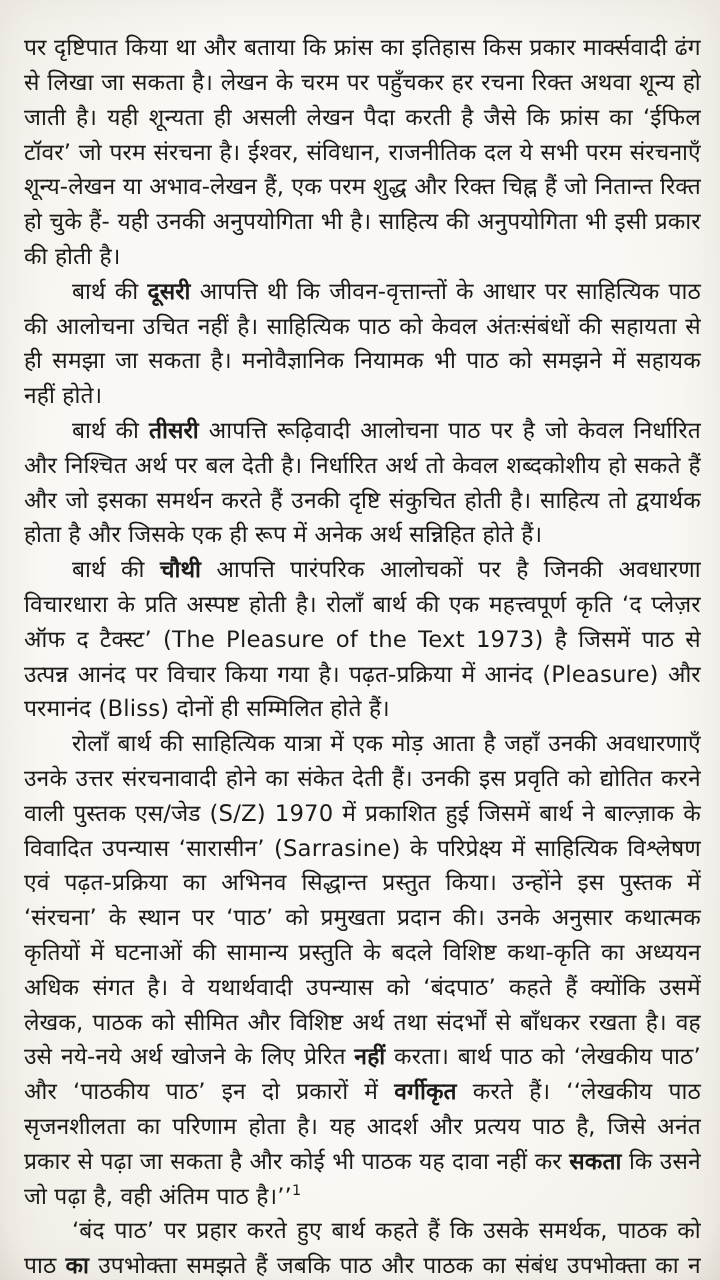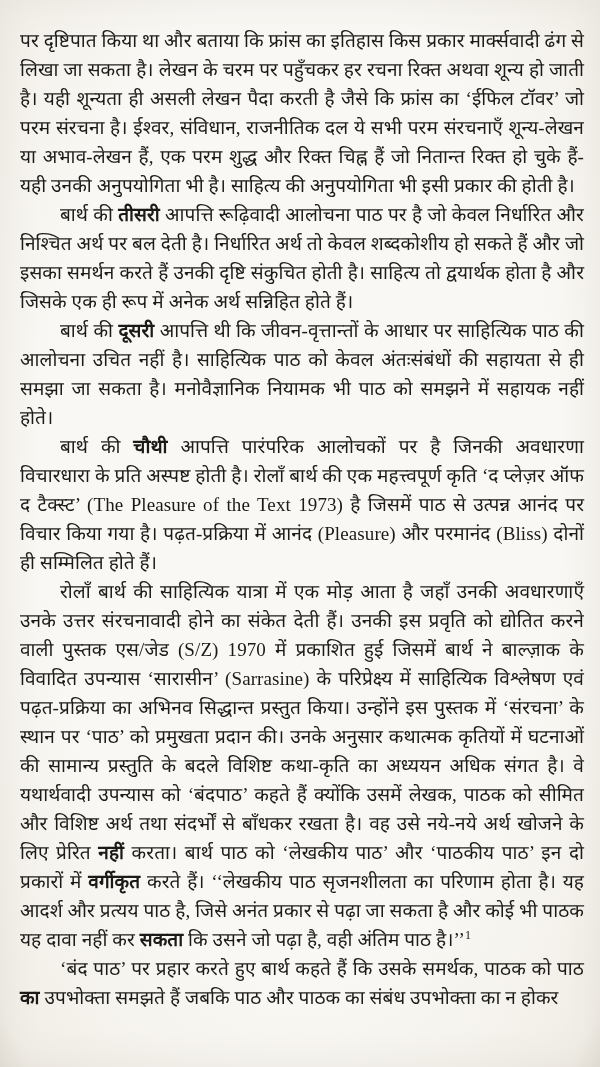--- a/index.html
+++ b/index.html
@@ -26,36 +26,35 @@
   }
   .text-block {
     font-size: 19px;
     line-height: 29px;
     text-align: justify;
     letter-spacing: 0.1px;
   }
   .text-block p.para {
     margin: 0;
     padding: 0;
-    font-family: Liberation Serif, serif;
   }
   .text-block p.para.indent {
     text-indent: 40px;
   }
   .text-block sup {
     font-size: 12px;
     line-height: 0;
   }
 </style>
 </head>
 <body>
 
 <div class="page">
   <div class="text-block">
       <p class="para"><span>पर दृष्टिपात किया था और बताया कि फ्रांस का इतिहास किस प्रकार मार्क्सवादी ढंग से लिखा जा सकता है। लेखन के चरम पर पहुँचकर हर रचना रिक्त अथवा शून्य हो जाती है। यही शून्यता ही असली लेखन पैदा करती है जैसे कि फ्रांस का ‘ईफिल टॉवर’ जो परम संरचना है। ईश्वर, संविधान, राजनीतिक दल ये सभी परम संरचनाएँ शून्य-लेखन या अभाव-लेखन हैं, एक परम शुद्ध और रिक्त चिह्न हैं जो नितान्त रिक्त हो चुके हैं- यही उनकी अनुपयोगिता भी है। साहित्य की अनुपयोगिता भी इसी प्रकार की होती है।</span></p>
+      <p class="para indent"><span>बार्थ की </span><span style="font-weight: 700;">दूसरी</span><span> आपत्ति थी कि जीवन-वृत्तान्तों के आधार पर साहित्यिक पाठ की आलोचना उचित नहीं है। साहित्यिक पाठ को केवल अंतःसंबंधों की सहायता से ही समझा जा सकता है। मनोवैज्ञानिक नियामक भी पाठ को समझने में सहायक नहीं होते।</span></p>
       <p class="para indent"><span>बार्थ की </span><span style="font-weight: 700;">तीसरी</span><span> आपत्ति रूढ़िवादी आलोचना पाठ पर है जो केवल निर्धारित और निश्चित अर्थ पर बल देती है। निर्धारित अर्थ तो केवल शब्दकोशीय हो सकते हैं और जो इसका समर्थन करते हैं उनकी दृष्टि संकुचित होती है। साहित्य तो द्वयार्थक होता है और जिसके एक ही रूप में अनेक अर्थ सन्निहित होते हैं।</span></p>
-      <p class="para indent"><span>बार्थ की </span><span style="font-weight: 700;">दूसरी</span><span> आपत्ति थी कि जीवन-वृत्तान्तों के आधार पर साहित्यिक पाठ की आलोचना उचित नहीं है। साहित्यिक पाठ को केवल अंतःसंबंधों की सहायता से ही समझा जा सकता है। मनोवैज्ञानिक नियामक भी पाठ को समझने में सहायक नहीं होते।</span></p>
       <p class="para indent"><span>बार्थ की </span><span style="font-weight: 700;">चौथी</span><span> आपत्ति पारंपरिक आलोचकों पर है जिनकी अवधारणा विचारधारा के प्रति अस्पष्ट होती है। रोलाँ बार्थ की एक महत्त्वपूर्ण कृति ‘द प्लेज़र ऑफ द टैक्स्ट’ (The Pleasure of the Text 1973) है जिसमें पाठ से उत्पन्न आनंद पर विचार किया गया है। पढ़त-प्रक्रिया में आनंद (Pleasure) और परमानंद (Bliss) दोनों ही सम्मिलित होते हैं।</span></p>
       <p class="para indent"><span>रोलाँ बार्थ की साहित्यिक यात्रा में एक मोड़ आता है जहाँ उनकी अवधारणाएँ उनके उत्तर संरचनावादी होने का संकेत देती हैं। उनकी इस प्रवृति को द्योतित करने वाली पुस्तक एस/जेड (S/Z) 1970 में प्रकाशित हुई जिसमें बार्थ ने बाल्ज़ाक के विवादित उपन्यास ‘सारासीन’ (Sarrasine) के परिप्रेक्ष्य में साहित्यिक विश्लेषण एवं पढ़त-प्रक्रिया का अभिनव सिद्धान्त प्रस्तुत किया। उन्होंने इस पुस्तक में ‘संरचना’ के स्थान पर ‘पाठ’ को प्रमुखता प्रदान की। उनके अनुसार कथात्मक कृतियों में घटनाओं की सामान्य प्रस्तुति के बदले विशिष्ट कथा-कृति का अध्ययन अधिक संगत है। वे यथार्थवादी उपन्यास को ‘बंदपाठ’ कहते हैं क्योंकि उसमें लेखक, पाठक को सीमित और विशिष्ट अर्थ तथा संदर्भों से बाँधकर रखता है। वह उसे नये-नये अर्थ खोजने के लिए प्रेरित </span><span style="font-weight: 700;">नहीं</span><span> करता। बार्थ पाठ को ‘लेखकीय पाठ’ और ‘पाठकीय पाठ’ इन दो प्रकारों में </span><span style="font-weight: 700;">वर्गीकृत</span><span> करते हैं। ‘‘लेखकीय पाठ सृजनशीलता का परिणाम होता है। यह आदर्श और प्रत्यय पाठ है, जिसे अनंत प्रकार से पढ़ा जा सकता है और कोई भी पाठक यह दावा नहीं कर </span><span style="font-weight: 700;">सकता</span><span> कि उसने जो पढ़ा है, वही अंतिम पाठ है।’’</span><sup>1</sup></p>
       <p class="para indent"><span>‘बंद पाठ’ पर प्रहार करते हुए बार्थ कहते हैं कि उसके समर्थक, पाठक को पाठ </span><span style="font-weight: 700;">का</span><span> उपभोक्ता समझते हैं जबकि पाठ और पाठक का संबंध उपभोक्ता का न होकर </span></p>
     </div>
 
 </div>
 
 </body></html>

